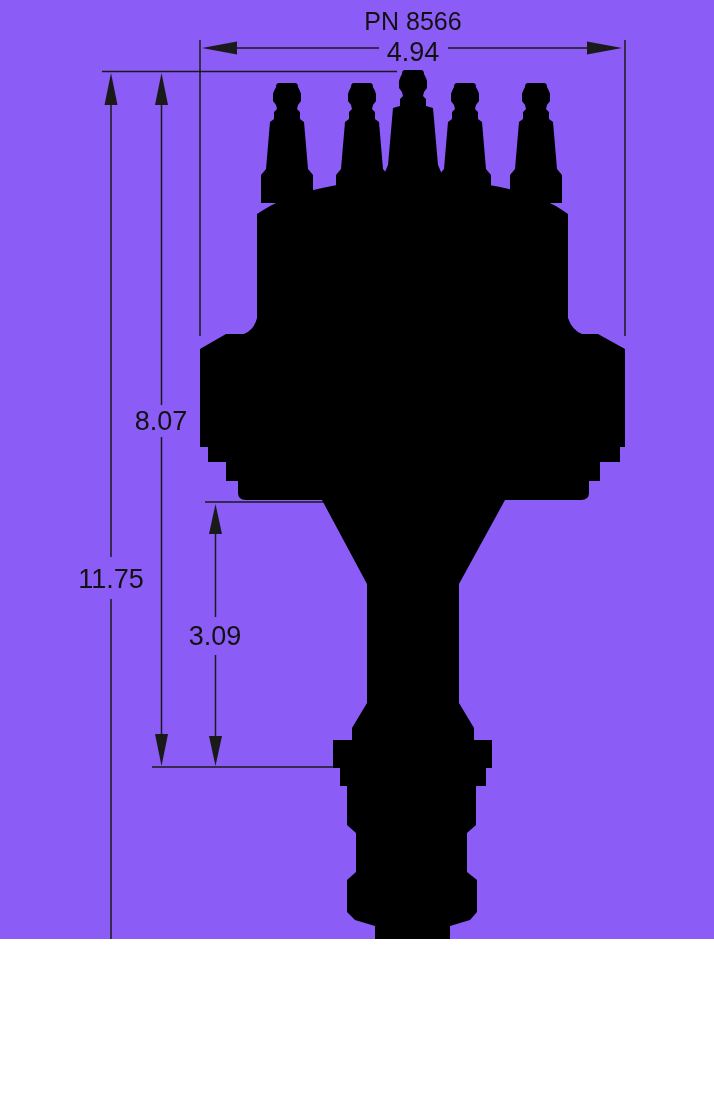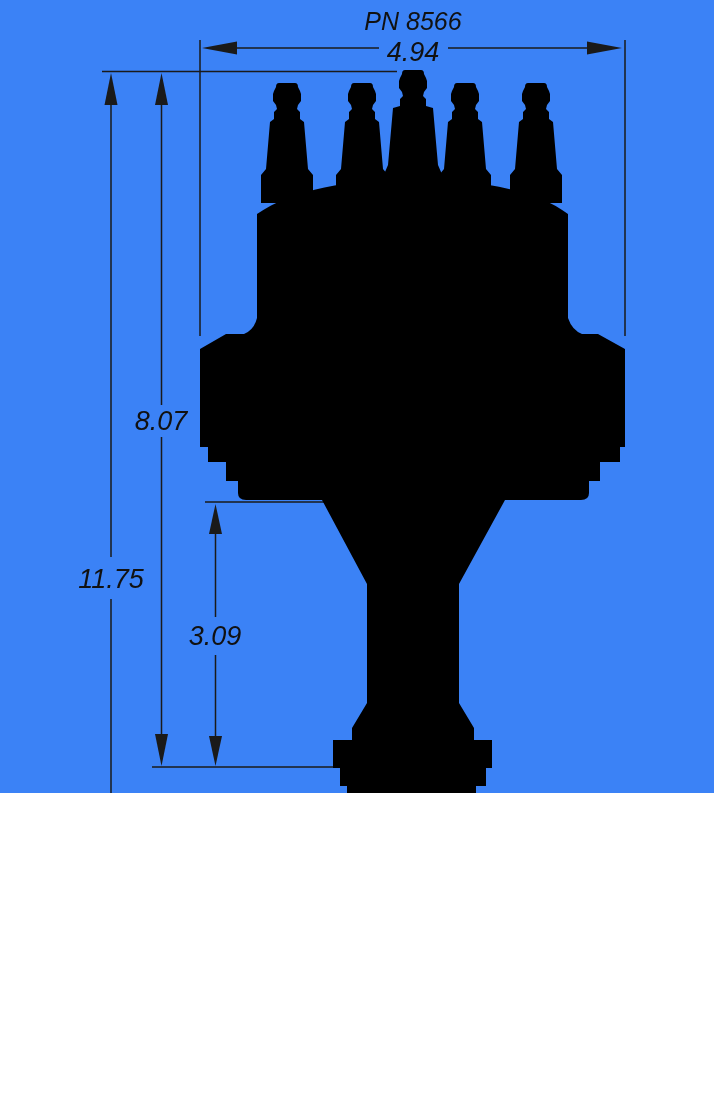--- a/index.html
+++ b/index.html
@@ -1,22 +1,21 @@
 <!DOCTYPE html>
 <html><head>
 <meta charset="utf-8">
 <style>
   html, body { margin: 0; padding: 0; background: #ffffff; }
   .canvas {
     position: relative;
     width: 714px;
-    height: 793px;
-    background: #3b82f6;
+    height: 939px;
+    background: #8b5cf6;
     overflow: hidden;
-    font-style: italic;
   }
   svg { display: block; }
   .dim-text {
     font-family: "Liberation Sans", sans-serif;
     fill: #111111;
     font-weight: 400;
   }
 </style>
 </head>
 <body>

